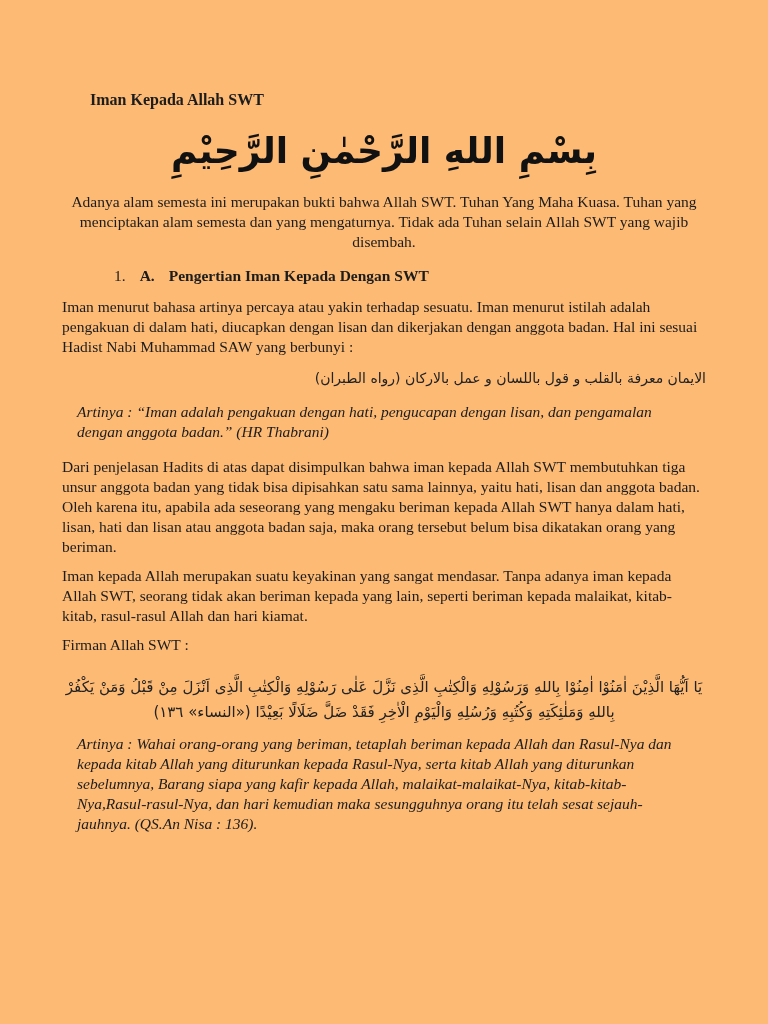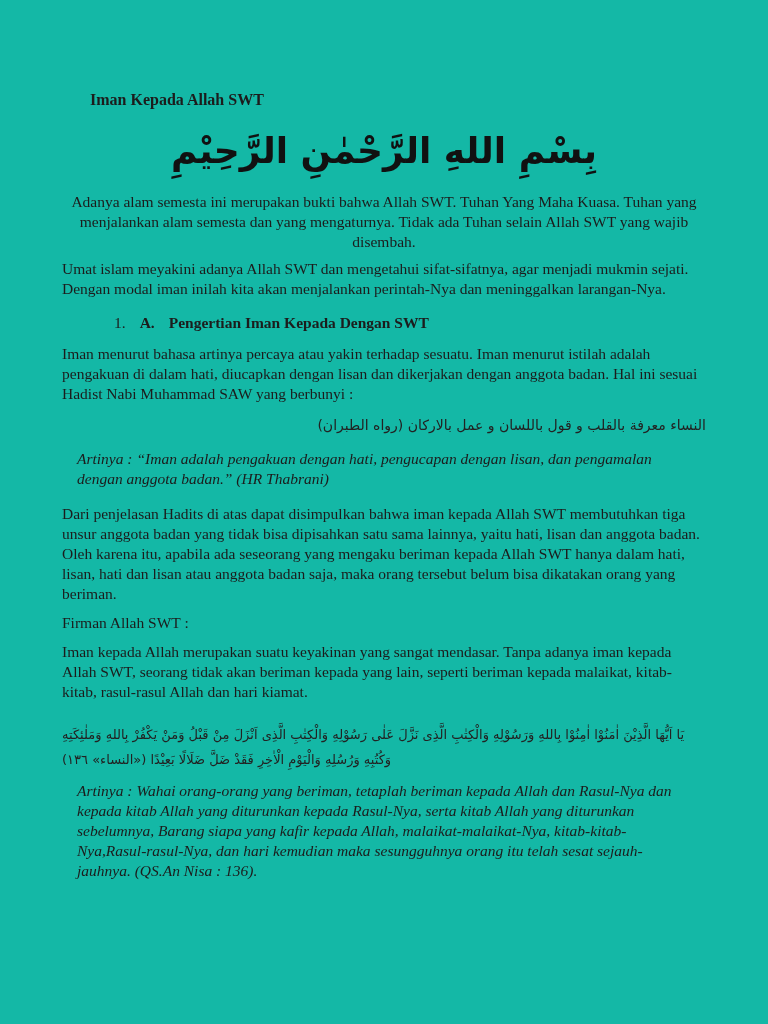--- a/index.html
+++ b/index.html
@@ -10,21 +10,21 @@
   body {
     width: 768px;
     height: 1024px;
     overflow: hidden;
   }
   .page {
     box-sizing: border-box;
     width: 768px;
     height: 1024px;
     padding: 90px 62px 0 62px;
-    background: #14b8a6;
+    background: #fdba74;
     color: #1c1c1c;
     font-family: "Liberation Serif", serif;
     font-size: 15.5px;
     line-height: 20px;
   }
   .doc-title {
     font-weight: bold;
     font-size: 16px;
     margin: 0 0 0 28px;
   }
@@ -68,58 +68,57 @@
     direction: rtl;
     text-align: right;
     font-family: "DejaVu Sans", sans-serif;
     font-size: 14px;
     line-height: 24px;
     margin: 0;
     color: #222;
   }
   .arabic-verse {
     direction: rtl;
-    text-align: left;
+    text-align: center;
     font-family: "DejaVu Sans", sans-serif;
-    font-size: 13px;
+    font-size: 15px;
     line-height: 25px;
     margin: 0;
     color: #222;
   }
   .italic-par {
     font-style: italic;
     margin: 15px;
   }
 </style>
 </head>
 <body>
 
 <div class="page">
 
   <h1 class="doc-title">Iman Kepada Allah SWT</h1>
 
   <div class="bismillah">بِسْمِ اللهِ الرَّحْمٰنِ الرَّحِيْمِ</div>
 
-  <p class="body-par par-centered">Adanya alam semesta ini merupakan bukti bahwa Allah SWT. Tuhan Yang Maha Kuasa. Tuhan yang menjalankan alam semesta dan yang mengaturnya. Tidak ada Tuhan selain Allah SWT yang wajib disembah.</p>
+  <p class="body-par par-centered">Adanya alam semesta ini merupakan bukti bahwa Allah SWT. Tuhan Yang Maha Kuasa. Tuhan yang menciptakan alam semesta dan yang mengaturnya. Tidak ada Tuhan selain Allah SWT yang wajib disembah.</p>
 
-  <p class="body-par mt-7">Umat islam meyakini adanya Allah SWT dan mengetahui sifat-sifatnya, agar menjadi mukmin sejati. Dengan modal iman inilah kita akan menjalankan perintah-Nya dan meninggalkan larangan-Nya.</p>
 
   <div class="section-heading">
     <span class="h-number">1.</span><span class="h-letter">A.</span><span class="h-text">Pengertian Iman Kepada Dengan SWT</span>
   </div>
 
   <p class="body-par mt-11">Iman menurut bahasa artinya percaya atau yakin terhadap sesuatu. Iman menurut istilah adalah pengakuan di dalam hati, diucapkan dengan lisan dan dikerjakan dengan anggota badan. Hal ini sesuai Hadist Nabi Muhammad SAW yang berbunyi :</p>
 
-  <p class="arabic-line mt-9">النساء معرفة بالقلب و قول باللسان و عمل بالاركان (رواه الطبران)</p>
+  <p class="arabic-line mt-9">الايمان معرفة بالقلب و قول باللسان و عمل بالاركان (رواه الطبران)</p>
 
   <p class="italic-par mt-12">Artinya : “Iman adalah pengakuan dengan hati, pengucapan dengan lisan, dan pengamalan dengan anggota badan.” (HR Thabrani)</p>
 
   <p class="body-par mt-15">Dari penjelasan Hadits di atas dapat disimpulkan bahwa iman kepada Allah SWT membutuhkan tiga unsur anggota badan yang tidak bisa dipisahkan satu sama lainnya, yaitu hati, lisan dan anggota badan. Oleh karena itu, apabila ada seseorang yang mengaku beriman kepada Allah SWT hanya dalam hati, lisan, hati dan lisan atau anggota badan saja, maka orang tersebut belum bisa dikatakan orang yang beriman.</p>
 
+  <p class="body-par mt-9">Iman kepada Allah merupakan suatu keyakinan yang sangat mendasar. Tanpa adanya iman kepada Allah SWT, seorang tidak akan beriman kepada yang lain, seperti beriman kepada malaikat, kitab-kitab, rasul-rasul Allah dan hari kiamat.</p>
+
   <p class="body-par mt-9">Firman Allah SWT :</p>
-
-  <p class="body-par mt-9">Iman kepada Allah merupakan suatu keyakinan yang sangat mendasar. Tanpa adanya iman kepada Allah SWT, seorang tidak akan beriman kepada yang lain, seperti beriman kepada malaikat, kitab-kitab, rasul-rasul Allah dan hari kiamat.</p>
 
   <p class="arabic-verse mt-20">يَا اَيُّهَا الَّذِيْنَ اٰمَنُوْا اٰمِنُوْا بِاللهِ وَرَسُوْلِهِ وَالْكِتٰبِ الَّذِى نَزَّلَ عَلٰى رَسُوْلِهِ وَالْكِتٰبِ الَّذِى اَنْزَلَ مِنْ قَبْلُ وَمَنْ يَكْفُرْ بِاللهِ وَمَلٰئِكَتِهِ وَكُتُبِهِ وَرُسُلِهِ وَالْيَوْمِ الْاٰخِرِ فَقَدْ ضَلَّ ضَلَالًا بَعِيْدًا  («النساء» ١٣٦)</p>
 
   <p class="italic-par mt-9">Artinya : Wahai orang-orang yang beriman, tetaplah beriman kepada Allah dan Rasul-Nya dan kepada kitab Allah yang diturunkan kepada Rasul-Nya, serta kitab Allah yang diturunkan sebelumnya, Barang siapa yang kafir kepada Allah, malaikat-malaikat-Nya, kitab-kitab-Nya,Rasul-rasul-Nya, dan hari kemudian maka sesungguhnya orang itu telah sesat sejauh-jauhnya. (QS.An Nisa : 136).</p>
 
 </div>
 
 </body></html>

